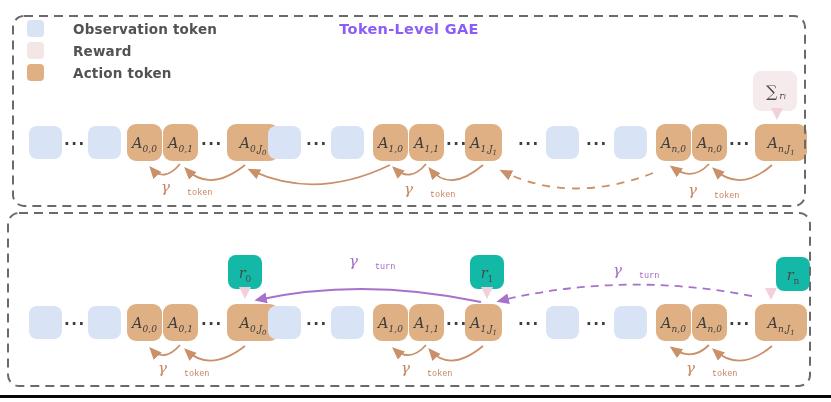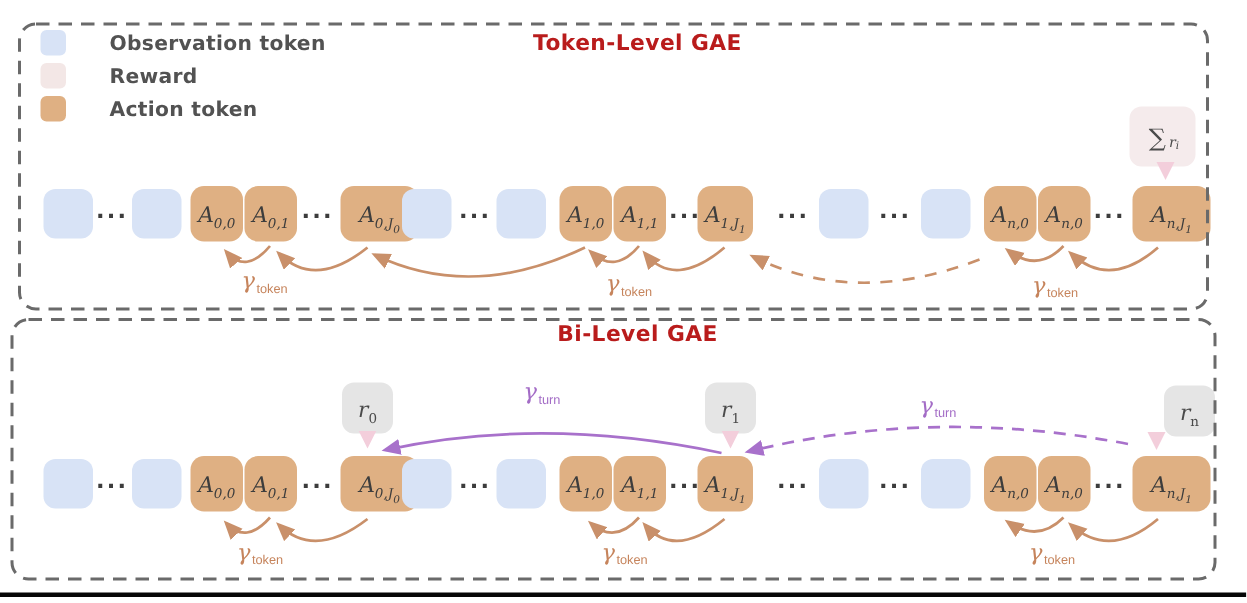--- a/index.html
+++ b/index.html
@@ -1,20 +1,20 @@
 <!DOCTYPE html>
 <html><head>
 <meta charset="utf-8">
 <style>
   html,body{margin:0;padding:0;background:#fff;}
   #canvas{position:relative;width:831px;height:402px;background:#ffffff;overflow:hidden;
           font-family:"DejaVu Sans",sans-serif;}
   
-  .ptitle{position:absolute;text-align:center;color:#b91c1c;font-weight:700;
-          font-size:14.5px;letter-spacing:.3px;margin-left:16px;}
+  .ptitle{position:absolute;text-align:center;color:#8b5cf6;font-weight:700;
+          font-size:14.5px;letter-spacing:.3px;}
   
   #legend{position:absolute;left:27px;top:20px;display:flex;flex-direction:column;row-gap:5px;}
   .lrow{display:flex;align-items:center;column-gap:29px;height:17px;}
   .swatch{width:17px;height:17px;border-radius:4px;flex:0 0 17px;}
   .sw-obs{background:#d8e3f6;}
   .sw-act{background:#dfb083;}
   .sw-rew{background:#f3e7e6;}
   .llabel{font-size:13.5px;font-weight:700;color:#525252;letter-spacing:.2px;}
   
   .row{position:absolute;left:0;width:831px;height:38px;}
@@ -25,47 +25,46 @@
   .w37{width:37px}.w38{width:52px}
   .dots{position:absolute;top:7px;color:#3c3c3c;font-weight:700;font-size:15px;
         letter-spacing:1.5px;}
   
   .mA{font-family:"DejaVu Serif",serif;font-style:italic;font-size:14.5px;color:#3d3d3d;}
   .mS{font-family:"DejaVu Serif",serif;font-style:italic;font-size:9px;color:#3d3d3d;
       position:relative;top:4px;letter-spacing:0;}
   .mSS{font-family:"DejaVu Serif",serif;font-style:italic;font-size:7px;color:#3d3d3d;
       position:relative;top:6.5px;}
   
-  .rbox{position:absolute;width:34px;height:34px;background:#e5e5e5;border-radius:8px;
+  .rbox{position:absolute;width:34px;height:34px;background:#14b8a6;border-radius:8px;
         display:flex;align-items:center;justify-content:center;}
   .mR{font-family:"DejaVu Serif",serif;font-style:italic;font-size:14.5px;color:#4a4a4a;}
   .mRs{font-family:"DejaVu Serif",serif;font-size:9px;color:#4a4a4a;position:relative;top:4px;}
   .sum{width:44px;height:40px;background:#f5ebec;}
   .sg{font-family:"DejaVu Serif",serif;font-size:16px;color:#4a4a4a;}
   .sr{font-family:"DejaVu Serif",serif;font-style:italic;font-size:9.5px;color:#4a4a4a;
       position:relative;top:4px;left:2px;}
   .si{font-family:"DejaVu Serif",serif;font-style:italic;font-size:7px;color:#4a4a4a;
       position:relative;top:6px;left:2px;}
   
   .glabel{position:absolute;white-space:nowrap;}
   .gsym{font-family:"DejaVu Serif",serif;font-style:italic;font-size:15px;}
-  .gsub{font-family:Liberation Sans, sans-serif;font-size:8.5px;position:relative;top:3px;left:1px;}
+  .gsub{font-family:Liberation Mono, monospace;font-size:8.5px;position:relative;top:3px;left:17px;}
   .gt{color:#c6845c;}
   .gu{color:#a36cc6;}
   
   #overlay{position:absolute;left:0;top:0;pointer-events:none;}
   #blackbar{position:absolute;left:0;top:395px;width:831px;height:3px;background:#060606;}
 </style>
 </head>
 <body>
 
 <div id="canvas">
 
   <div class="ptitle" style="left:13px;top:21px;width:792px;">Token-Level GAE</div>
-  <div class="ptitle" style="left:8px;top:215px;width:802px;">Bi-Level GAE</div>
 
   <div id="legend">
     <div class="lrow">
       <span class="swatch sw-obs"></span>
       <span class="llabel">Observation token</span>
     </div>
     <div class="lrow">
       <span class="swatch sw-rew"></span>
       <span class="llabel">Reward</span>
     </div>

